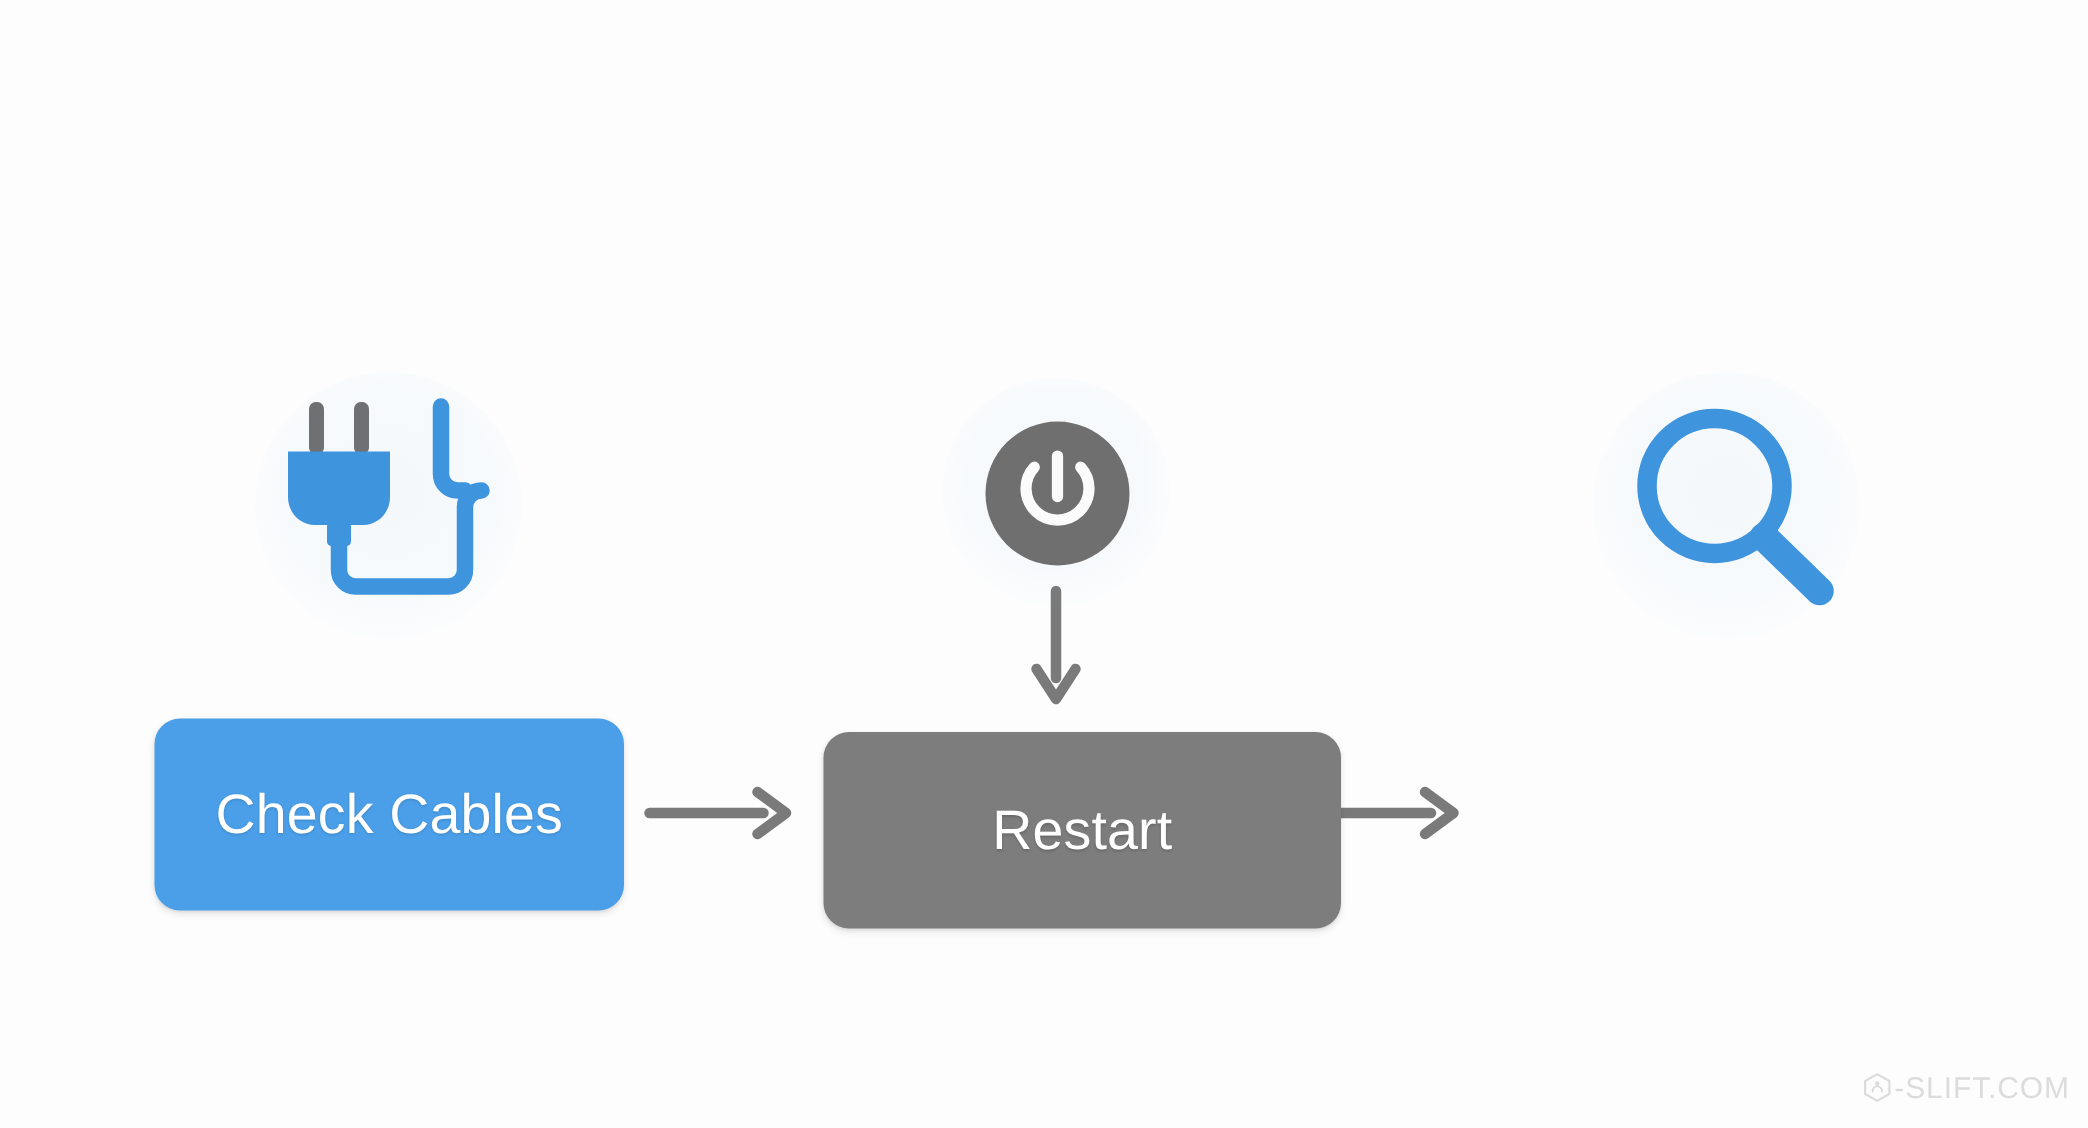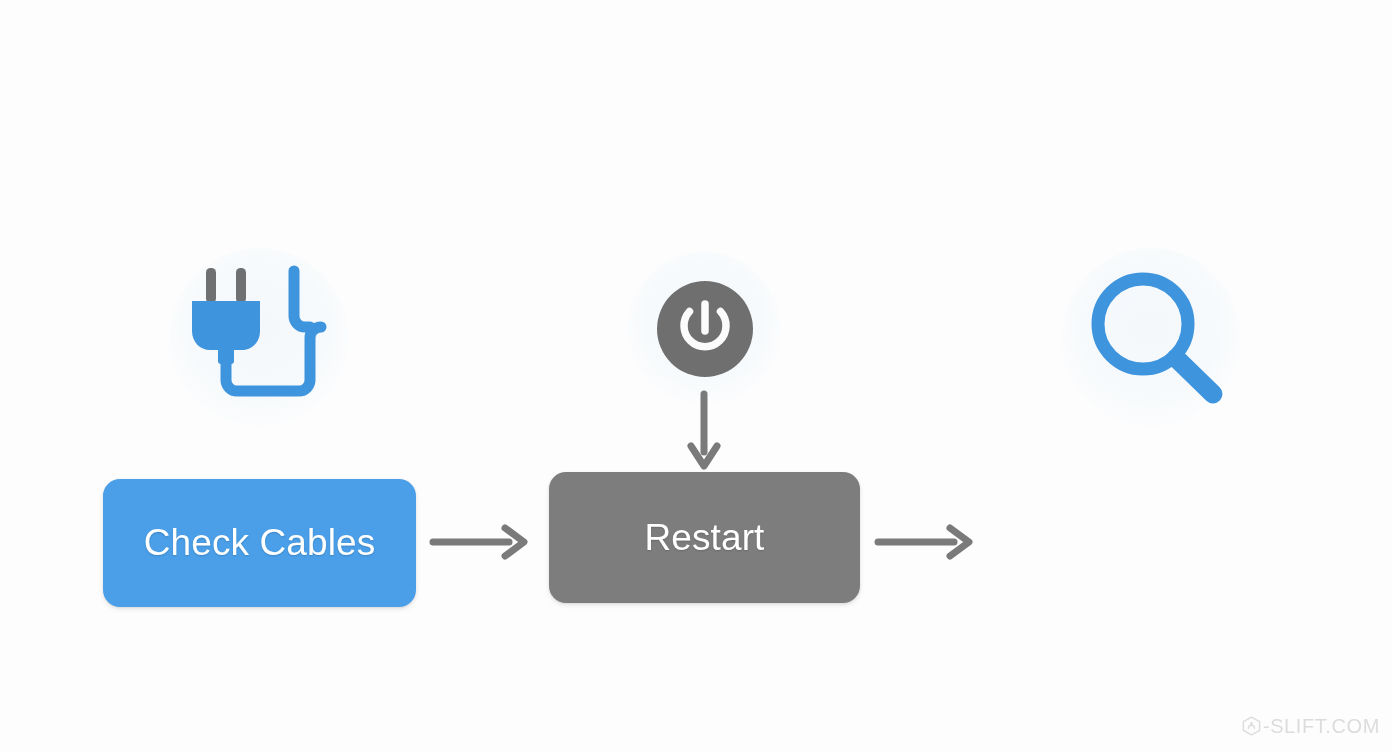--- a/index.html
+++ b/index.html
@@ -56,37 +56,36 @@
     font-size: 37px;
     font-weight: 400;
     letter-spacing: 0.1px;
     text-shadow: 0 1px 2px rgba(0,0,0,0.16);
     cursor: pointer;
     user-select: none;
     box-shadow: 0 2px 5px rgba(0,0,0,0.10), 0 1px 2px rgba(0,0,0,0.06);
   }
 
   .btn-check    { left: 103px; top: 479px; width: 313px;  height: 128px; background: #4a9fe8; }
-  .btn-restart  { left: 549px; top: 472px; width: 311px;  height: 131px; background: #7d7d7d; }
+  .btn-restart  { left: 549px; top: 488px; width: 345px;  height: 131px; background: #7d7d7d; }
   .btn-diagnose { left: 989px; top: 477px; width: 305px;  height: 129px; background: #a2a2a2; }
 
   
   .arrow {
     position: absolute;
     pointer-events: none;
   }
   .arrow svg { display: block; overflow: visible; }
 
   
   #watermark {
     position: absolute;
     right: 12px;
     bottom: 14px;
     display: flex;
-    align-items: center;
     gap: 1px;
     opacity: 0.62;
     user-select: none;
   }
   #watermark .wm-text {
     font-family: "Liberation Sans", sans-serif;
     font-size: 20px;
     letter-spacing: 0.6px;
     color: #c9c9cc;
   }

